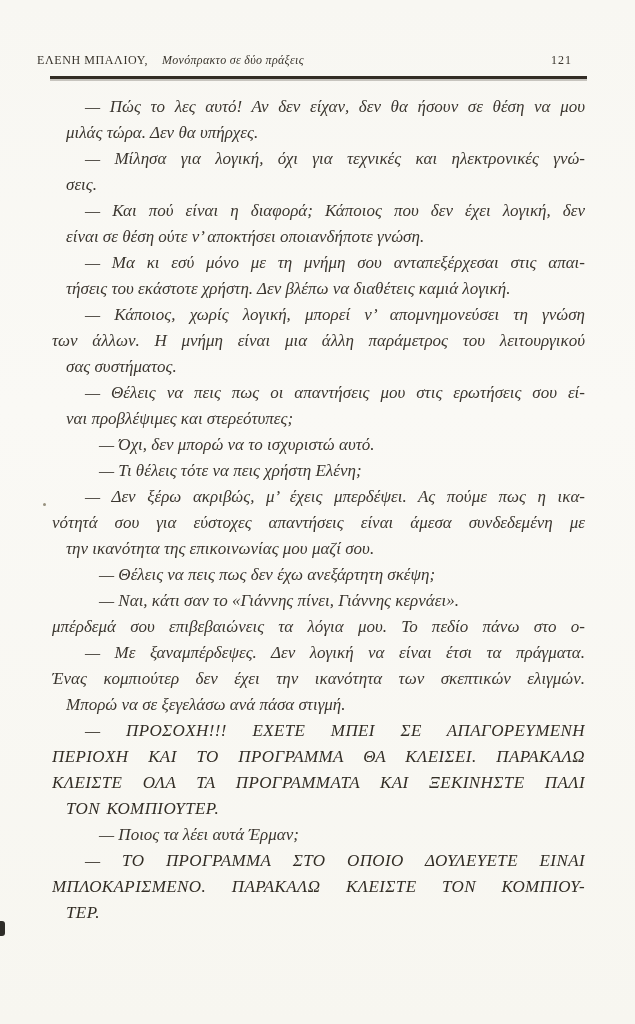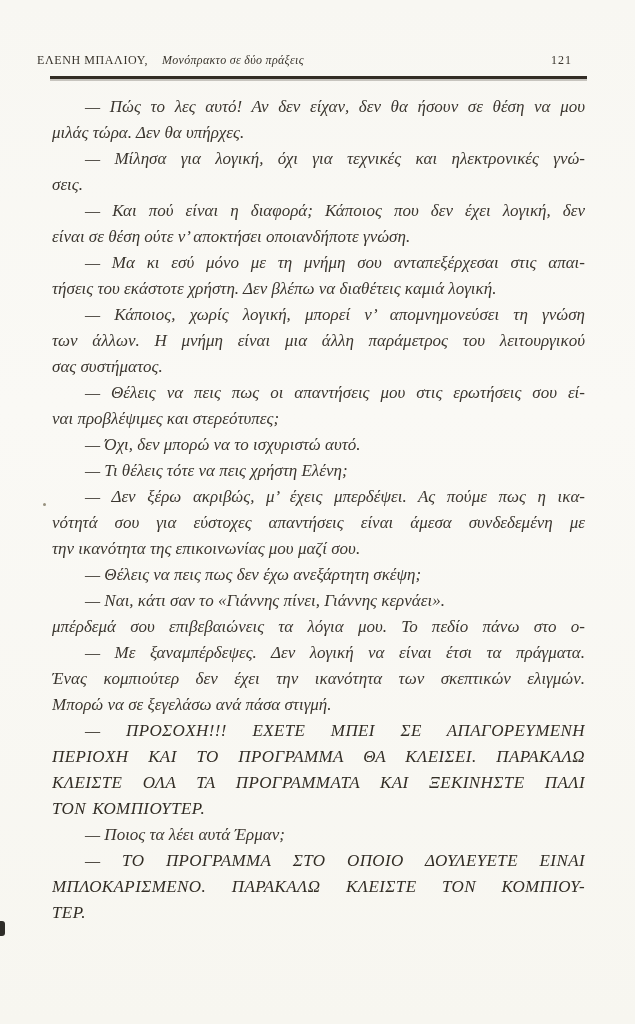--- a/index.html
+++ b/index.html
@@ -29,21 +29,21 @@
   
   .page-body{
     position:absolute;left:52px;top:94px;width:533px;font-style:italic;
   }
   .para{margin:0;}
   .line{
     font-size:17px;line-height:26px;height:26px;overflow:hidden;
     text-align:justify;text-align-last:justify;
     white-space:normal;
   }
-  .line.last{text-align-last:left;}
+  .line.last{text-align-last:left;margin-left:14px;}
   .line.first{text-indent:33px;}
   .para.caps .line{
     color:#322d25;letter-spacing:.4px;word-spacing:2px;
   }
   
   .scan-mark-edge{
     position:absolute;left:0;top:921px;width:5px;height:15px;
     background:#2e2c28;border-radius:0 3px 3px 0;
   }
   .scan-mark-dot{

